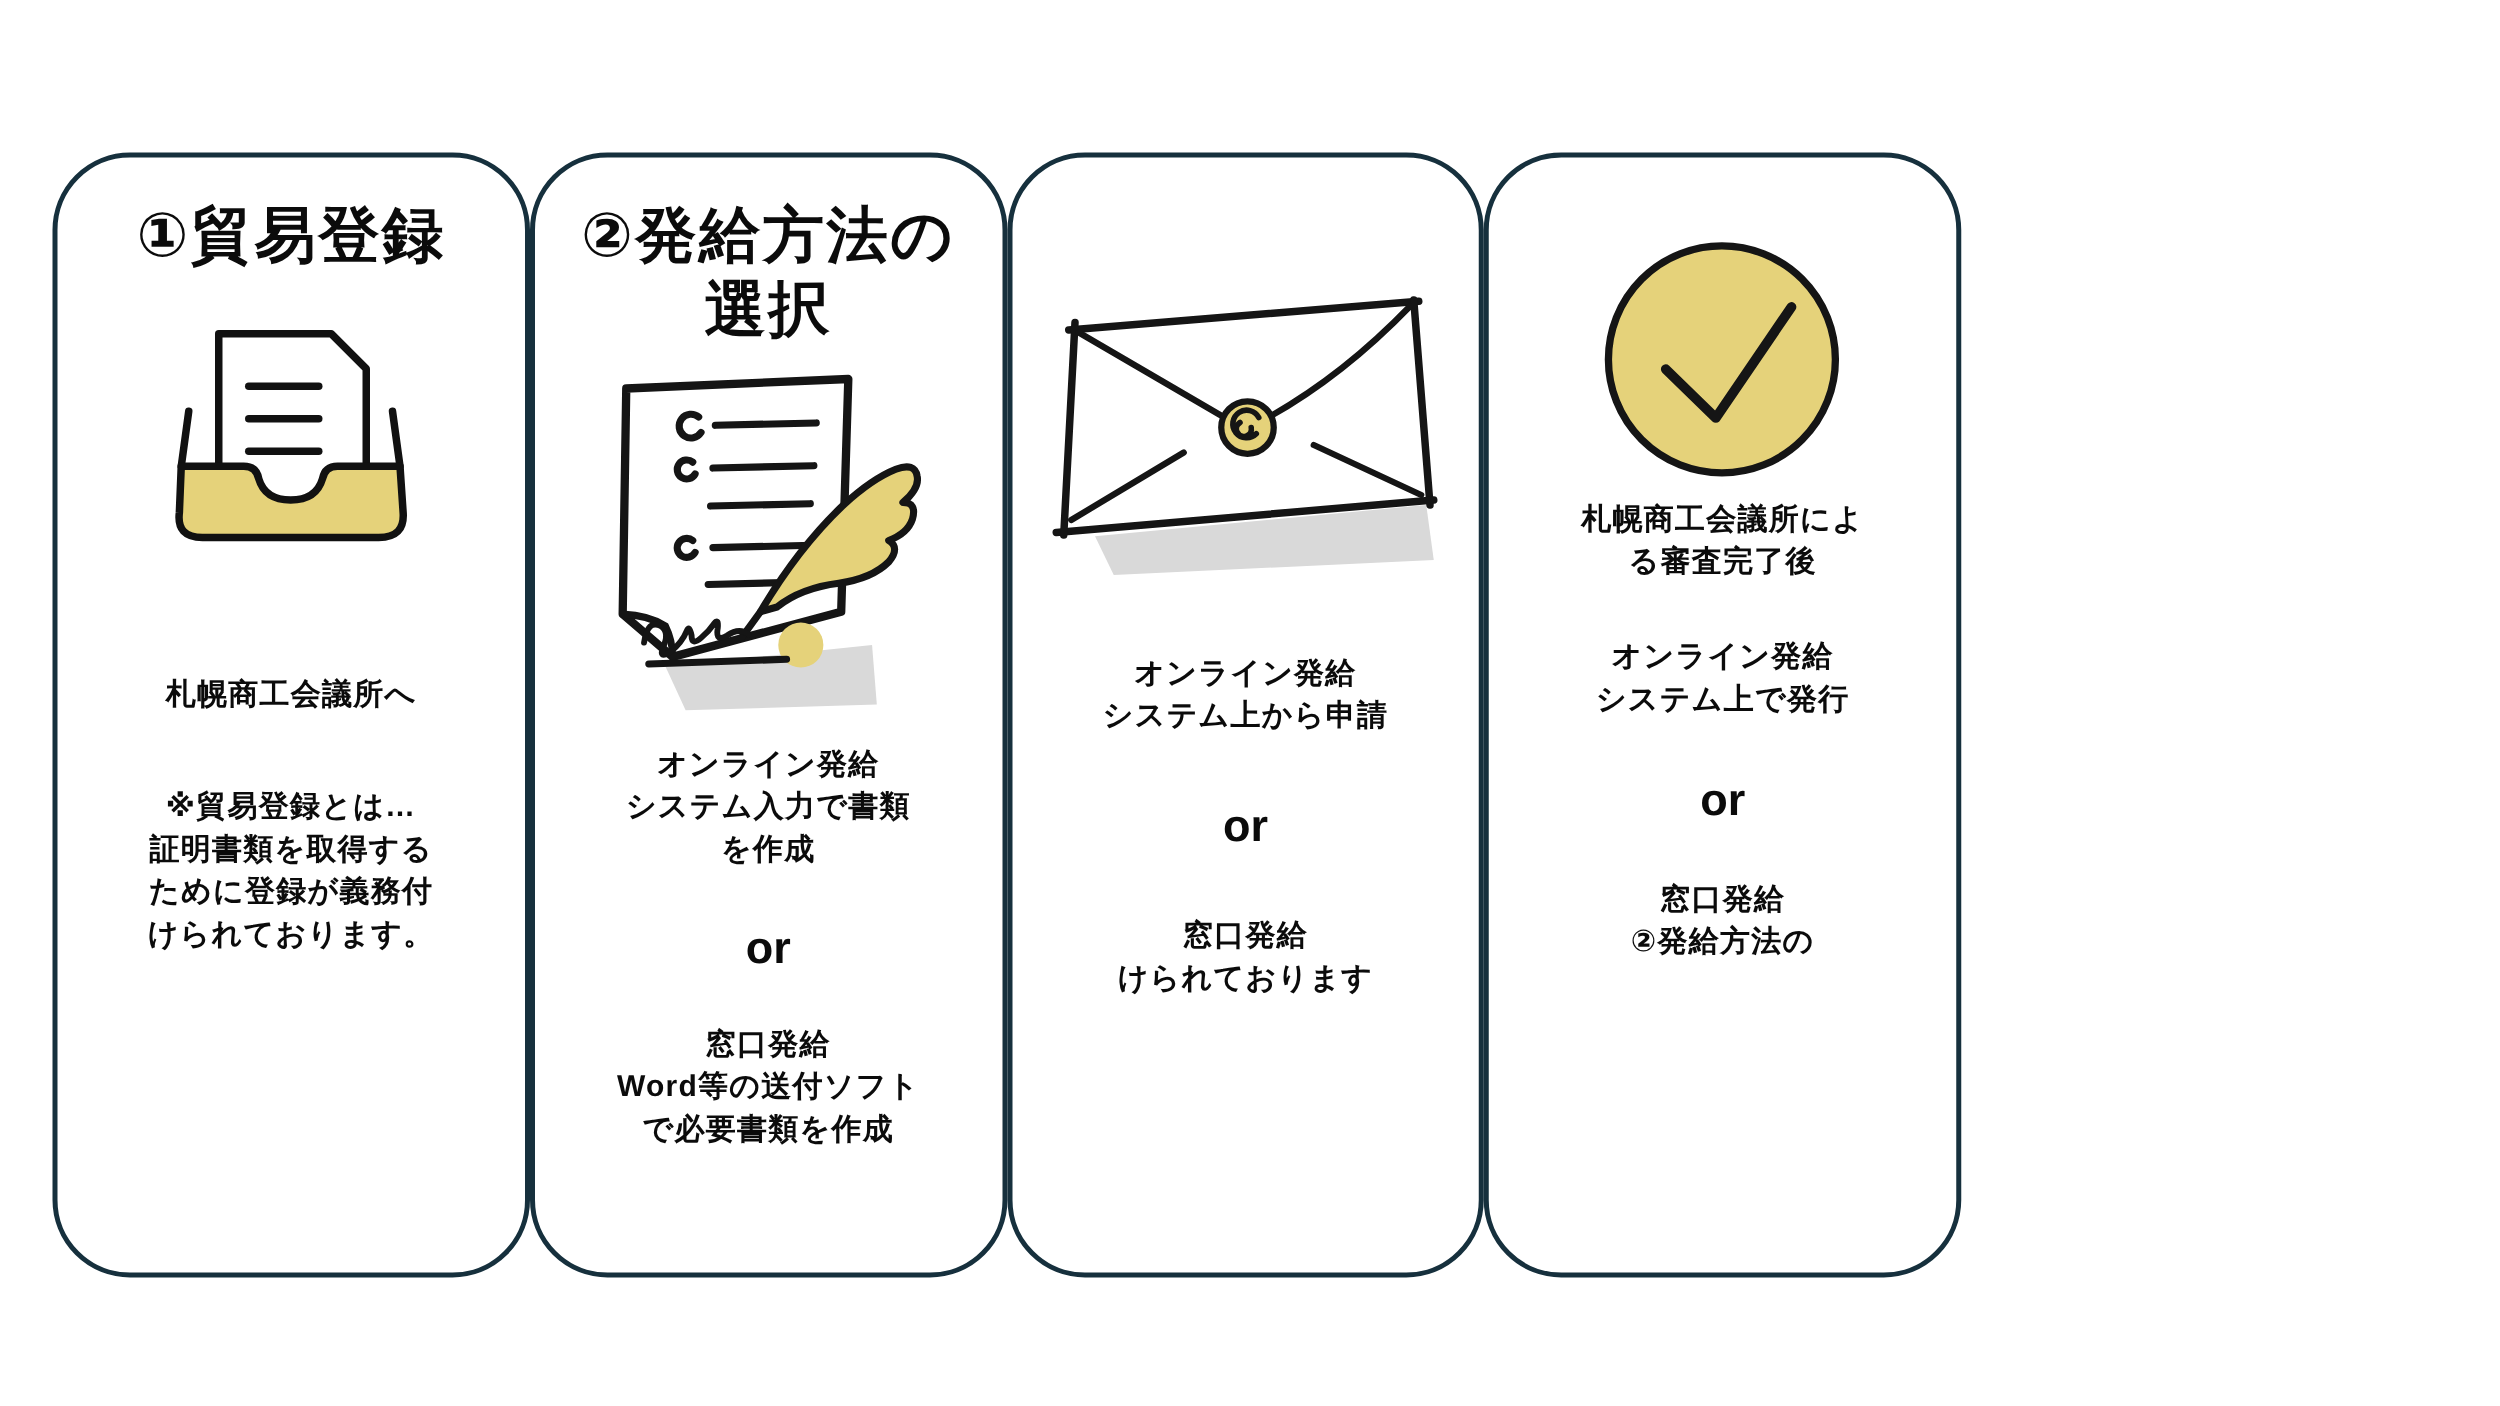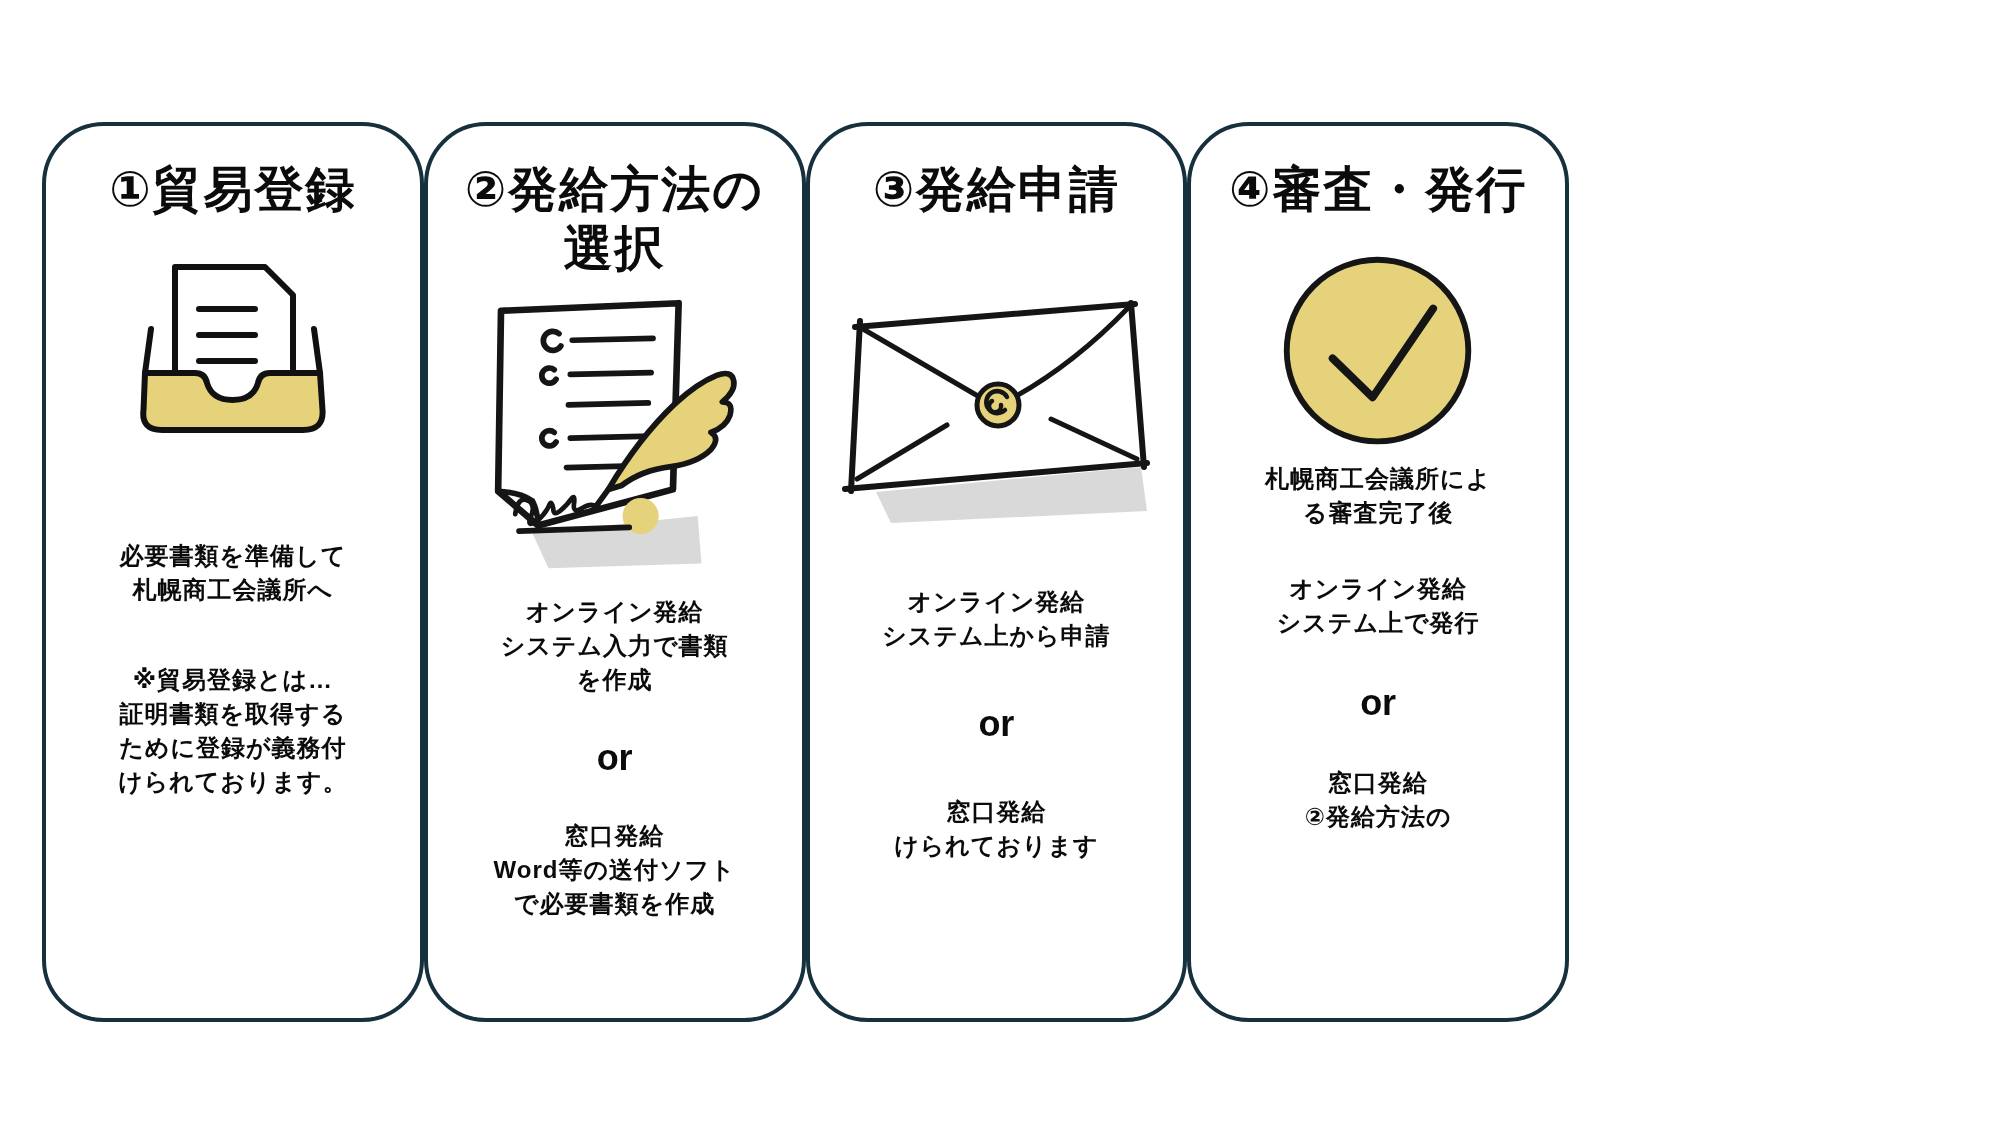--- a/index.html
+++ b/index.html
@@ -58,21 +58,20 @@
           <path d="M60,6 L150,6 L178,34 L178,150 L60,150 Z" fill="#ffffff" stroke="#111111" stroke-width="6" stroke-linejoin="round"></path>
           <line x1="84" y1="48" x2="140" y2="48" stroke="#111111" stroke-width="6" stroke-linecap="round"></line>
           <line x1="84" y1="74" x2="140" y2="74" stroke="#111111" stroke-width="6" stroke-linecap="round"></line>
           <line x1="84" y1="100" x2="140" y2="100" stroke="#111111" stroke-width="6" stroke-linecap="round"></line>
           <line x1="36" y1="68" x2="30" y2="112" stroke="#111111" stroke-width="6" stroke-linecap="round"></line>
           <line x1="199" y1="68" x2="205" y2="112" stroke="#111111" stroke-width="6" stroke-linecap="round"></line>
           <path d="M30,112 L80,112 Q90,112 92,122 Q97,139 117.5,139 Q138,139 143,122 Q145,112 155,112 L205,112 L207.5,149 Q209,169 188,169 L47,169 Q26,169 28.5,149 Z" fill="#e5d27a" stroke="#111111" stroke-width="6" stroke-linejoin="round"></path>
         </svg>
       </div>
       <div class="txt m-b1">
-        <span class="line">必要書類を準備して</span>
         <span class="line">札幌商工会議所へ</span>
       </div>
       <div class="txt m-n1">
         <span class="line">※貿易登録とは…</span>
         <span class="line">証明書類を取得する</span>
         <span class="line">ために登録が義務付</span>
         <span class="line">けられております。</span>
       </div>
     </section>
 
@@ -108,23 +107,20 @@
       </div>
       <div class="or m-or2">or</div>
       <div class="txt m-b2b">
         <span class="line">窓口発給</span>
         <span class="line">Word等の送付ソフト</span>
         <span class="line">で必要書類を作成</span>
       </div>
     </section>
 
     <section class="card">
-      <h2 class="title">
-        <span class="tline">③発給申請</span>
-      </h2>
       <div class="icon-wrap i3">
         <svg width="330" height="250" viewBox="0 0 330 250">
           <path d="M45,215 L310,190 L316,234 L60,246 Z" fill="#d9d9d9"></path>
           <polygon points="28,48 300,26 312,186 22,208" fill="#ffffff"></polygon>
           <line x1="24" y1="50" x2="304" y2="27" stroke="#151515" stroke-width="6" stroke-linecap="round"></line>
           <line x1="300" y1="26" x2="313" y2="190" stroke="#151515" stroke-width="6" stroke-linecap="round"></line>
           <line x1="316" y1="186" x2="14" y2="212" stroke="#151515" stroke-width="6" stroke-linecap="round"></line>
           <line x1="29" y1="44" x2="20" y2="214" stroke="#151515" stroke-width="6" stroke-linecap="round"></line>
           <line x1="32" y1="52" x2="152" y2="122" stroke="#151515" stroke-width="5" stroke-linecap="round"></line>
           <path d="M297,31 Q242,88 180,122" fill="none" stroke="#151515" stroke-width="5" stroke-linecap="round"></path>
@@ -139,23 +135,20 @@
         <span class="line">システム上から申請</span>
       </div>
       <div class="or m-or3">or</div>
       <div class="txt m-b3b">
         <span class="line">窓口発給</span>
         <span class="line">けられております</span>
       </div>
     </section>
 
     <section class="card">
-      <h2 class="title">
-        <span class="tline">④審査・発行</span>
-      </h2>
       <div class="icon-wrap i4">
         <svg width="205" height="205" viewBox="0 0 210 210">
           <circle cx="104" cy="104" r="93" fill="#e5d27a" stroke="#151515" stroke-width="6"></circle>
           <path d="M58,112 L99,152 L161,61" fill="none" stroke="#151515" stroke-width="8" stroke-linecap="round" stroke-linejoin="round"></path>
         </svg>
       </div>
       <div class="txt m-pre4">
         <span class="line">札幌商工会議所によ</span>
         <span class="line">る審査完了後</span>
       </div>

